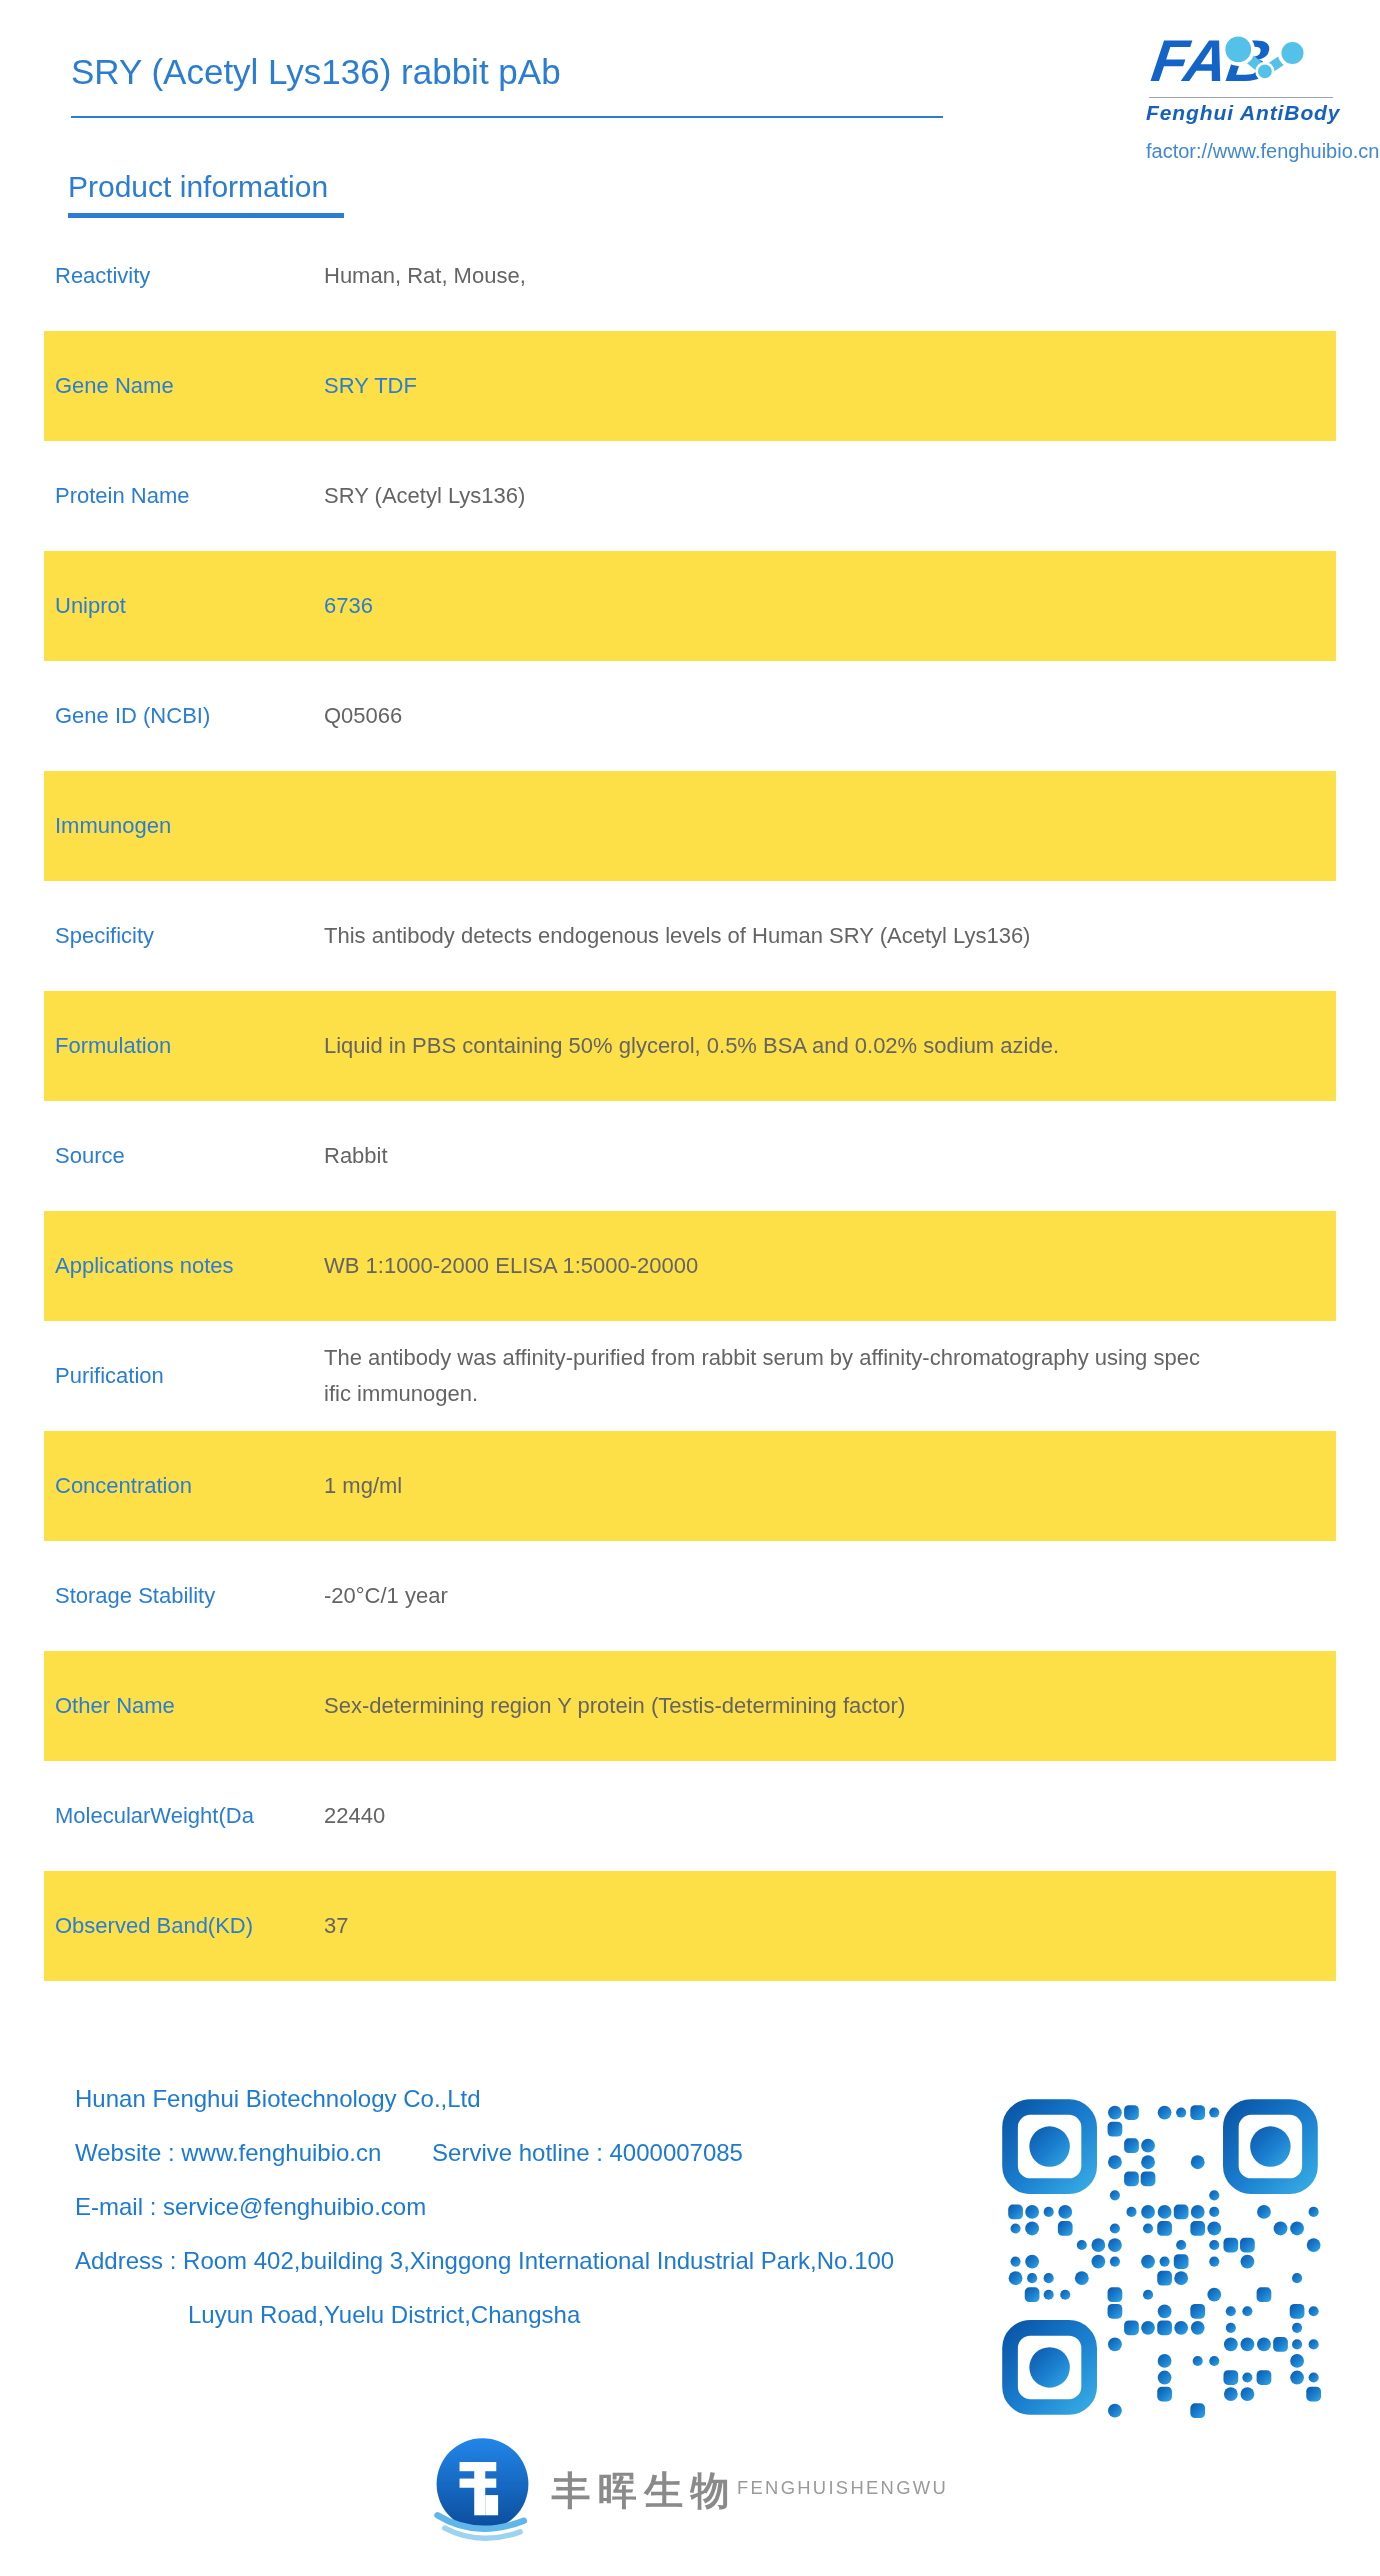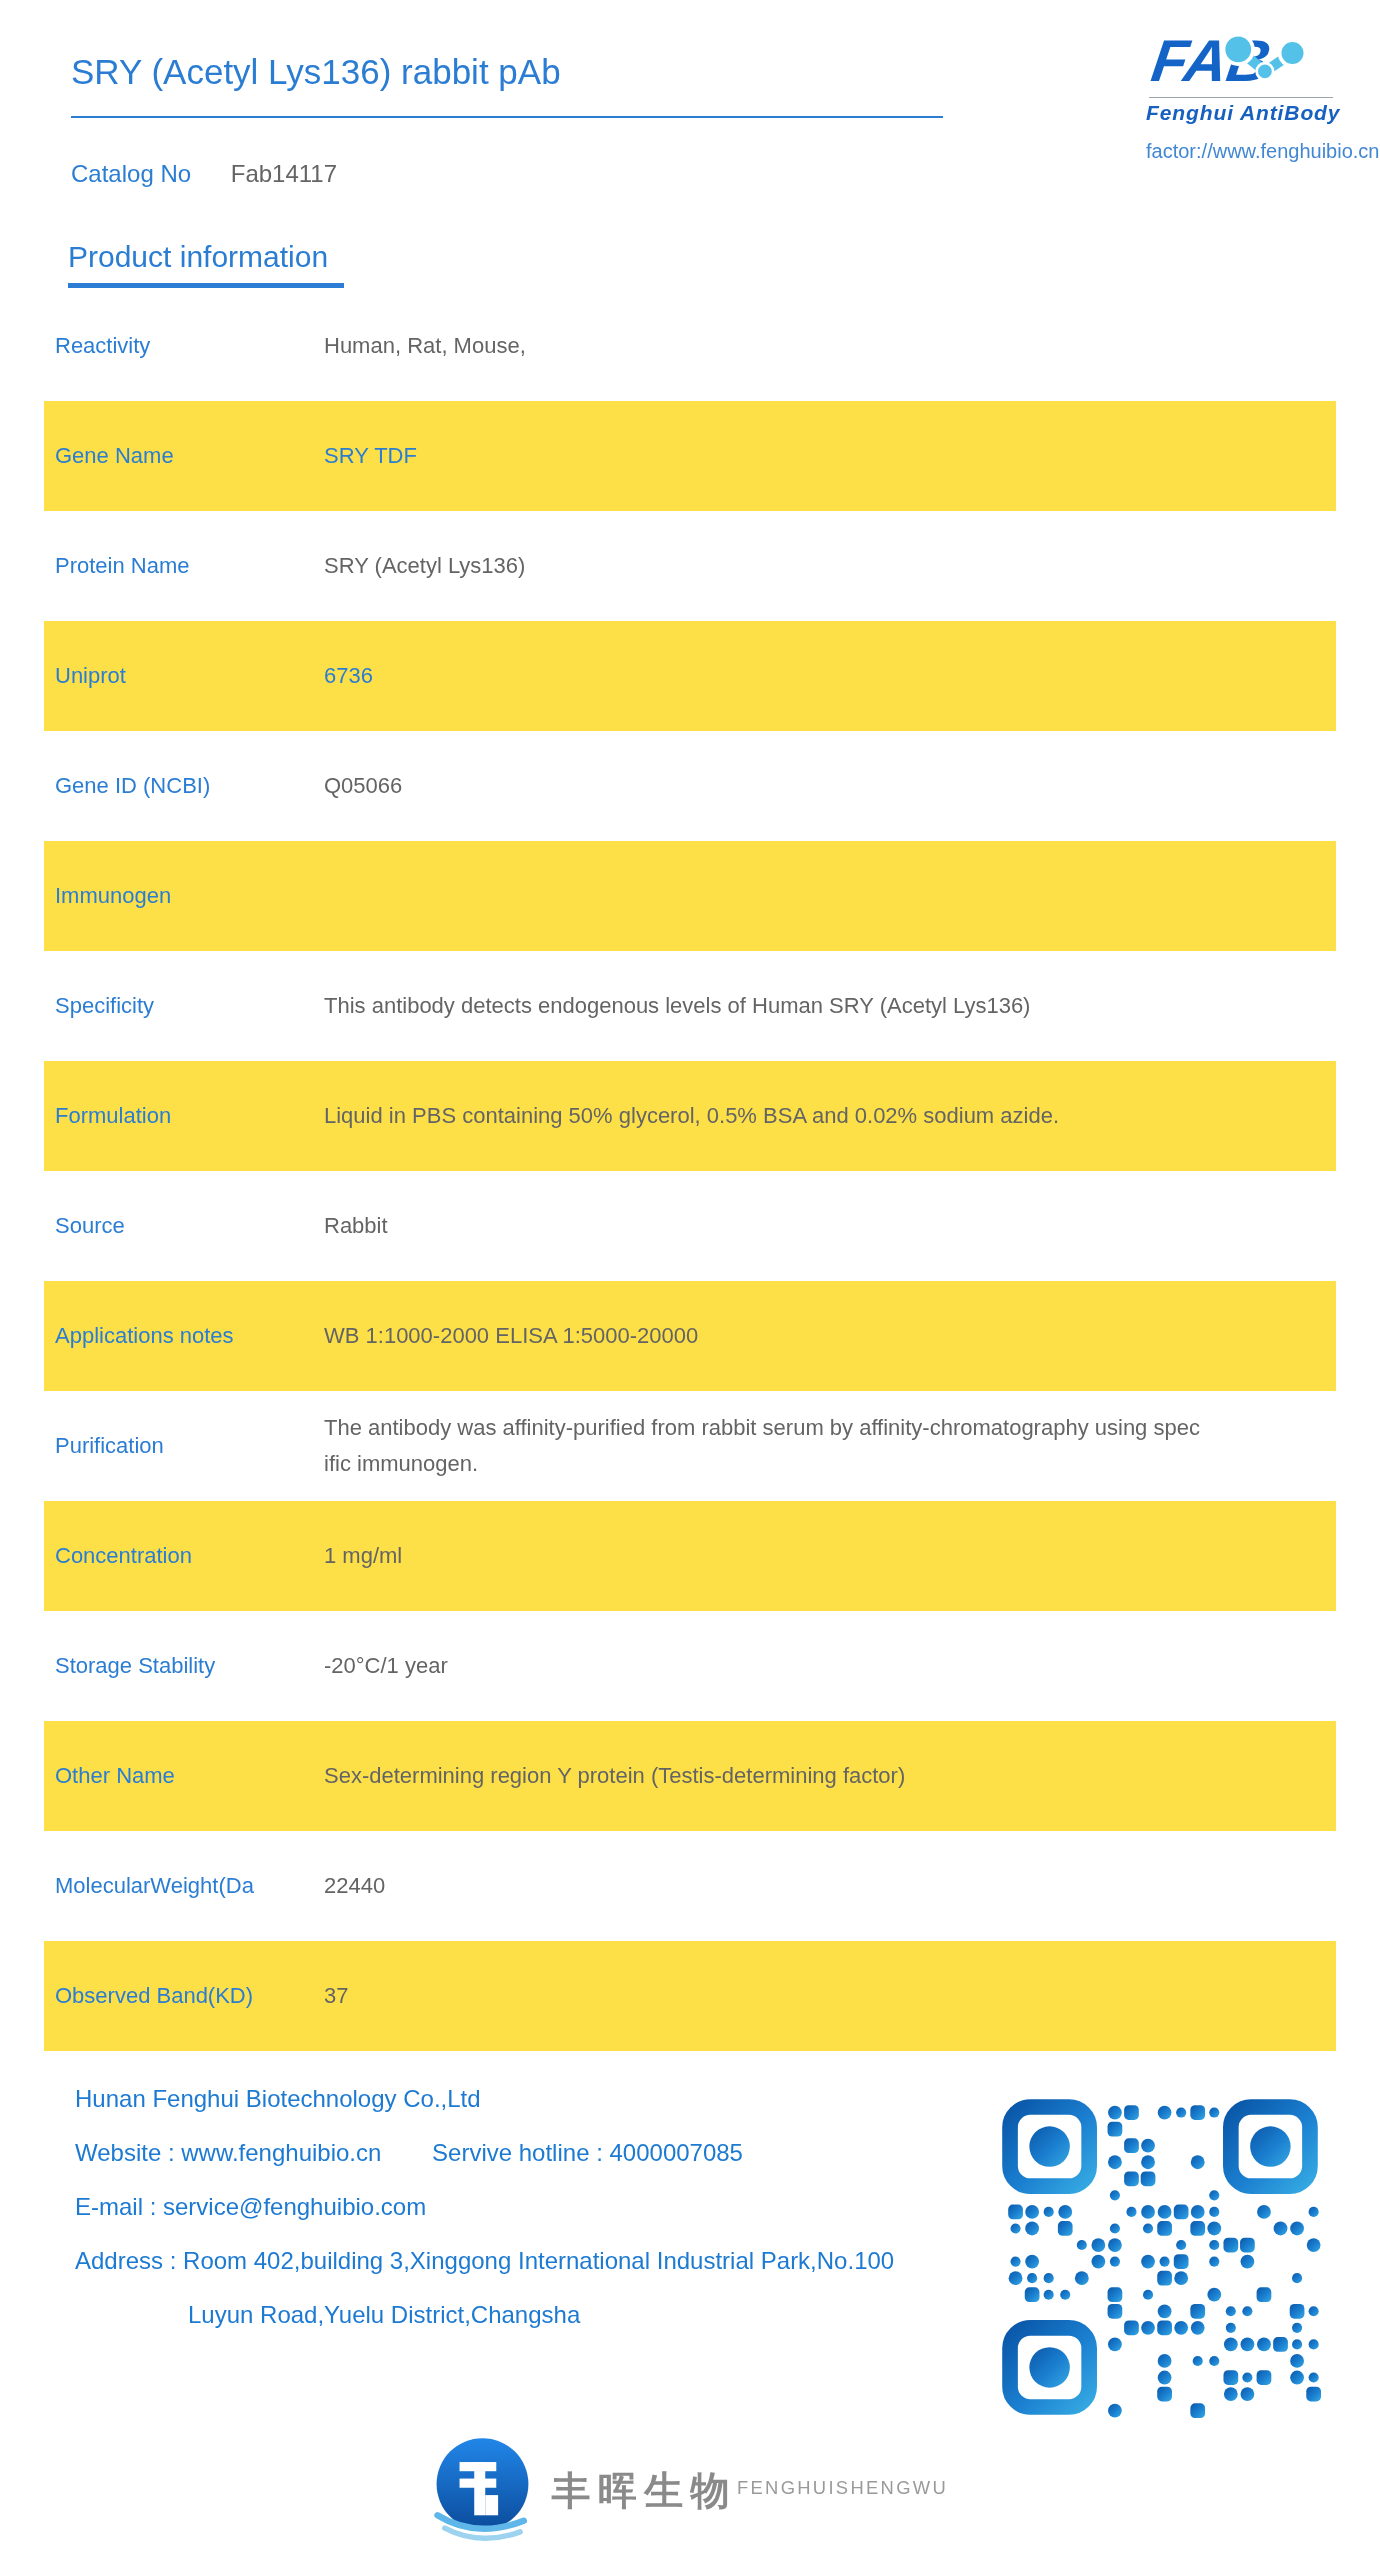--- a/index.html
+++ b/index.html
@@ -81,24 +81,20 @@
         </g>
         <circle cx="97" cy="20" r="16" fill="#54c2e8" stroke="#ffffff" stroke-width="4"></circle>
         <circle cx="126" cy="44" r="9" fill="#54c2e8" stroke="#ffffff" stroke-width="3"></circle>
         <circle cx="156" cy="24" r="14" fill="#54c2e8" stroke="#ffffff" stroke-width="4"></circle>
       </svg>
       <div class="logo-rule"></div>
       <div class="logo-subtitle">Fenghui AntiBody</div>
       <div class="logo-url">factor://www.fenghuibio.cn</div>
     </div>
 
-    <div class="catalog-row">
-      <span class="catalog-label">Catalog No</span>
-      <span class="catalog-value">Fab14117</span>
-    </div>
   </div>
 
   <div class="section">
     <div class="section-heading">Product information</div>
     <div class="heading-rule"></div>
   </div>
 
   <div class="ptable" id="ptable">
     <div class="t-row">
       <div class="t-label">Reactivity</div>

